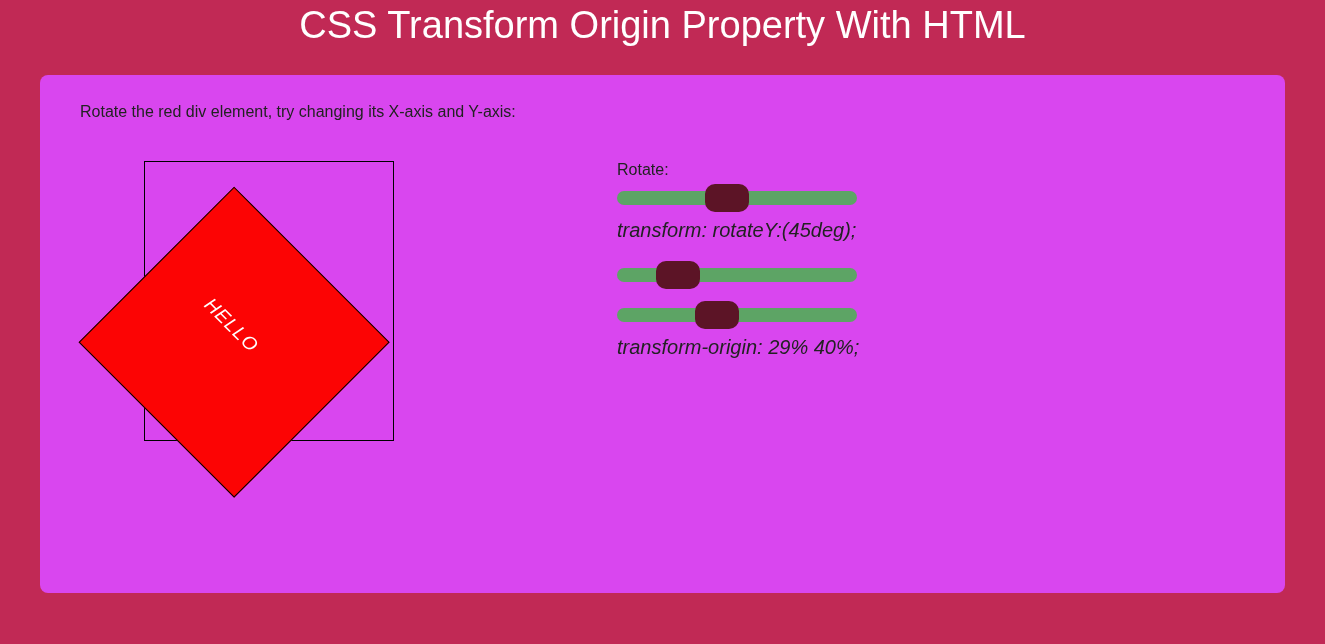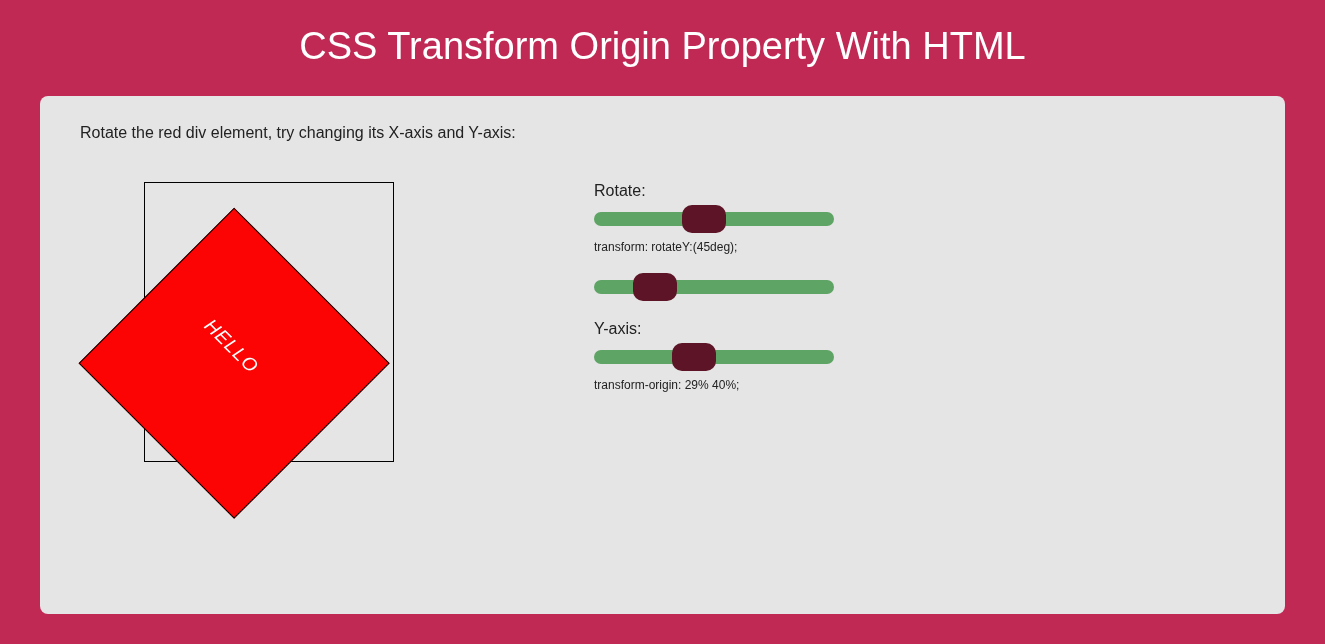--- a/index.html
+++ b/index.html
@@ -14,25 +14,25 @@
       background: #c12955;
       font-family: Arial, Helvetica, sans-serif;
       overflow: hidden;
     }
 
     .page-title {
       color: #fff;
       text-align: center;
       font-size: 38px;
       font-weight: 400;
-      padding: 25px 0 28px 0;
+      padding: 4px 0 28px 0;
     }
 
     .panel {
-      background: #e5e5e5;
+      background: #d946ef;
       margin: 0 40px;
       border-radius: 8px;
       padding: 28px 40px 70px 40px;
       height: 518px;
       position: relative;
     }
 
     .instruction {
       font-size: 16px;
       color: #222;
@@ -78,20 +78,21 @@
       transform: translate(-14px, -10px);
     }
 
     .controls {
       padding-top: 0px;
       width: 300px;
     }
 
     .control-group {
       margin-bottom: 26px;
+      margin-left: 23px;
     }
 
     .control-label {
       font-size: 16px;
       color: #222;
       margin-bottom: 12px;
       display: block;
     }
 
     .slider {
@@ -118,23 +119,24 @@
     .slider::-moz-range-thumb {
       width: 44px;
       height: 28px;
       background: #5c1426;
       border-radius: 10px;
       cursor: pointer;
       border: none;
     }
 
     .output-text {
-      font-size: 12px;
+      font-size: 20px;
       color: #222;
       margin-top: 14px;
+      font-style: italic;
     }
   </style>
 </head>
 <body>
 
 <h1 class="page-title">CSS Transform Origin Property With HTML</h1>
 
 <div class="panel">
 
   <p class="instruction">Rotate the red div element, try changing its X-axis and Y-axis:</p>
@@ -153,21 +155,20 @@
         <label class="control-label">Rotate:</label>
         <input type="range" class="slider" value="45" style="">
         <p class="output-text">transform: rotateY:(45deg);</p>
       </div>
 
       <div class="control-group">
         <input type="range" class="slider" value="20" style="">
       </div>
 
       <div class="control-group">
-        <label class="control-label">Y-axis:</label>
         <input type="range" class="slider" value="40" style="">
         <p class="output-text">transform-origin: 29% 40%;</p>
       </div>
 
     </div>
 
   </div>
 
 </div>
 

